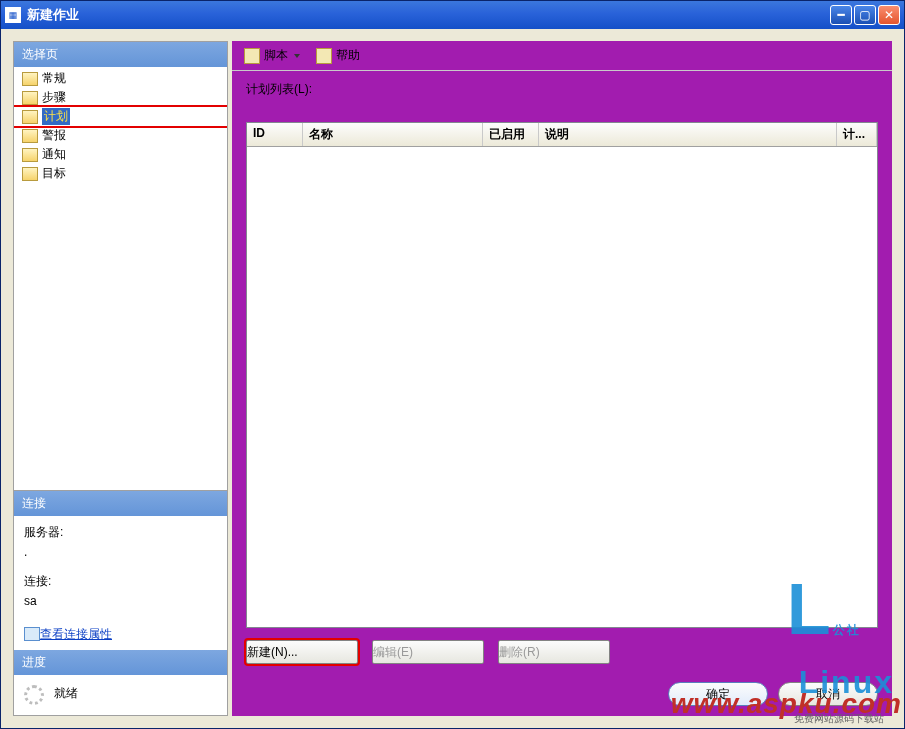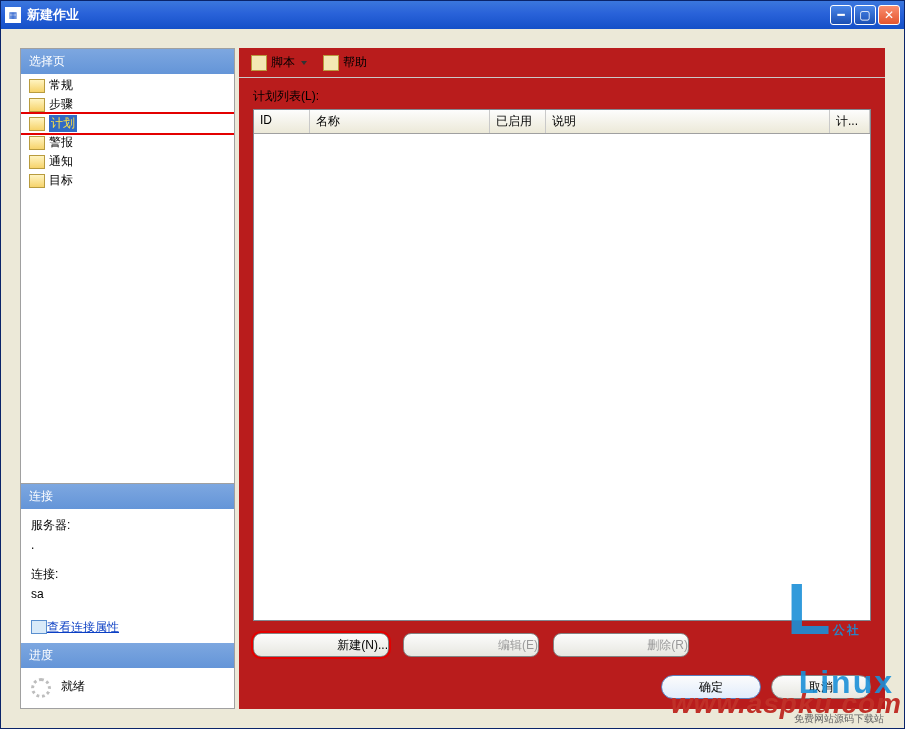--- a/index.html
+++ b/index.html
@@ -4,47 +4,47 @@
   <style>
     * { box-sizing: border-box; font-family: "Microsoft YaHei", Tahoma, sans-serif; font-size: 12px; }
     html, body { margin: 0; padding: 0; width: 905px; height: 729px; overflow: hidden; }
     .window { width: 905px; height: 729px; background: #ece9d8; border: 1px solid #0a246a; display: flex; flex-direction: column; position: relative; }
     .titlebar { background: linear-gradient(to bottom, #3b77dd 0%, #2962d9 45%, #1450c8 100%); height: 28px; display: flex; align-items: center; padding: 0 4px; color: #fff; }
     .titlebar .icon { width: 16px; height: 16px; background: #fff; margin-right: 6px; display: inline-flex; align-items: center; justify-content: center; font-size: 9px; color: #1450c8; }
     .titlebar .title { flex: 1; font-weight: bold; font-size: 13px; }
     .winbtns { display: flex; gap: 2px; }
     .winbtn { width: 22px; height: 20px; border-radius: 3px; display: flex; align-items: center; justify-content: center; color: #fff; font-size: 12px; border: 1px solid #fff; background: linear-gradient(to bottom, #4a86e8, #1a4fb4); cursor: pointer; }
     .winbtn.close { background: linear-gradient(to bottom, #fa8e6e, #e4552e); border-color: #fff; }
-    .body { flex: 1; display: flex; padding: 19px; gap: 4px; }
+    .body { flex: 1; display: flex; padding: 12px; gap: 4px; }
     .sidebar { width: 215px; display: flex; flex-direction: column; background: #fff; border: 1px solid #a0a0a0; }
     .sidehdr { background: linear-gradient(to bottom, #7da7e0 0%, #6495d8 100%); color: #fff; padding: 4px 8px; font-size: 12px; }
     .sidebody { flex: 1; padding: 2px 0; background: #fff; overflow: auto; }
     .sideitem { display: flex; align-items: center; padding: 1px 8px; gap: 4px; cursor: pointer; }
     .sideitem .picn { width: 16px; height: 14px; background: linear-gradient(to bottom, #fff4c1, #f6d36b); border: 1px solid #b89b3e; position: relative; }
     .sideitem.selected { outline: 2px solid #e30000; outline-offset: 0; }
     .sideitem.selected .lbl { background: #316ac5; color: #fde047; padding: 0 2px; }
     .connbox { background: #fff; border-top: 1px solid #a0a0a0; display: flex; flex-direction: column; }
     .connbody { padding: 6px 10px; line-height: 1.7; }
     .connbody a { color: #0b3fc4; text-decoration: underline; }
     .proghdr { background: linear-gradient(to bottom, #7da7e0 0%, #6495d8 100%); color: #fff; padding: 4px 8px; }
     .progbody { padding: 10px; display: flex; align-items: flex-start; gap: 10px; border-radius: 8px; }
     .spinner { width: 20px; height: 20px; border-radius: 50%; border: 3px dotted #bdbdbd; }
-    .main { flex: 1; display: flex; flex-direction: column; background: #b91c1c; }
+    .main { flex: 1; display: flex; flex-direction: column; background: #a21caf; }
     .toolbar { height: 30px; display: flex; align-items: center; padding: 4px 6px; gap: 4px; border-bottom: 1px solid #c9c9c9; }
     .tbtn { display: flex; align-items: center; gap: 4px; padding: 2px 6px; cursor: pointer; }
     .tico { width: 16px; height: 16px; background: #f3e8b4; border: 1px solid #b89b3e; position: relative; }
     .dropdown { width: 0; height: 0; border-left: 3px solid transparent; border-right: 3px solid transparent; border-top: 4px solid #333; margin-left: 2px; }
     .content { flex: 1; padding: 10px 14px 8px 14px; display: flex; flex-direction: column; }
-    .listlbl { margin-bottom: 4px; }
-    .grid { flex: 1; border: 1px solid #828790; background: #fff; display: flex; flex-direction: column; }
+    .listlbl { margin-bottom: 24px; }
+    .grid { flex: 1; border: 1px solid #828790; background: #fff; display: flex; flex-direction: column; font-weight: bold; }
     .gridhdr { display: flex; background: linear-gradient(to bottom, #fdfdfd, #ece9d8); border-bottom: 1px solid #a0a0a0; }
     .gh { padding: 3px 6px; border-right: 1px solid #c9c9c9; font-size: 12px; }
     .gridbody { flex: 1; background: #fff; }
     .btnrow { display: flex; gap: 14px; padding: 12px 0 4px 0; justify-content: flex-start; }
-    .dbtn { width: 136px; height: 24px; border: 1px solid #838383; background: linear-gradient(to bottom, #fcfcfc, #e7e7e0); cursor: pointer; text-align: right; line-height: 22px; border-radius: 8px; }
+    .dbtn { width: 112px; height: 24px; border: 1px solid #838383; background: linear-gradient(to bottom, #fcfcfc, #e7e7e0); cursor: pointer; text-align: left; line-height: 22px; border-radius: 2px; }
     .dbtn.disabled { color: #9a9a9a; cursor: default; }
     .dbtn.boxed { outline: 2px solid #e30000; outline-offset: 0; }
     .footrow { padding: 6px 14px 10px 14px; display: flex; justify-content: flex-end; gap: 10px; }
     .okbtn { width: 100px; height: 24px; border: 1px solid #5a7fbd; background: linear-gradient(to bottom, #fcfcfc, #e1ecfb); border-radius: 12px; text-align: center; line-height: 22px; cursor: pointer; }
     .watermark1 { position: absolute; right: 10px; bottom: 24px; font-size: 46px; font-weight: bold; color: #1b90d8; pointer-events: none; letter-spacing: 2px; opacity: 0.9; }
     .watermark1 .big { font-size: 72px; color: #1b90d8; }
     .watermark2 { position: absolute; right: 2px; bottom: 8px; font-size: 28px; font-weight: bold; color: #c03028; pointer-events: none; font-style: italic; letter-spacing: 1px; }
     .watermark3 { position: absolute; right: 20px; bottom: 2px; font-size: 10px; color: #666; pointer-events: none; }
     .cnlink { display: flex; align-items: center; margin-top: 12px; }
     .cnico { width: 16px; height: 14px; background: #d9eaf9; border: 1px solid #5a8fcf; }

